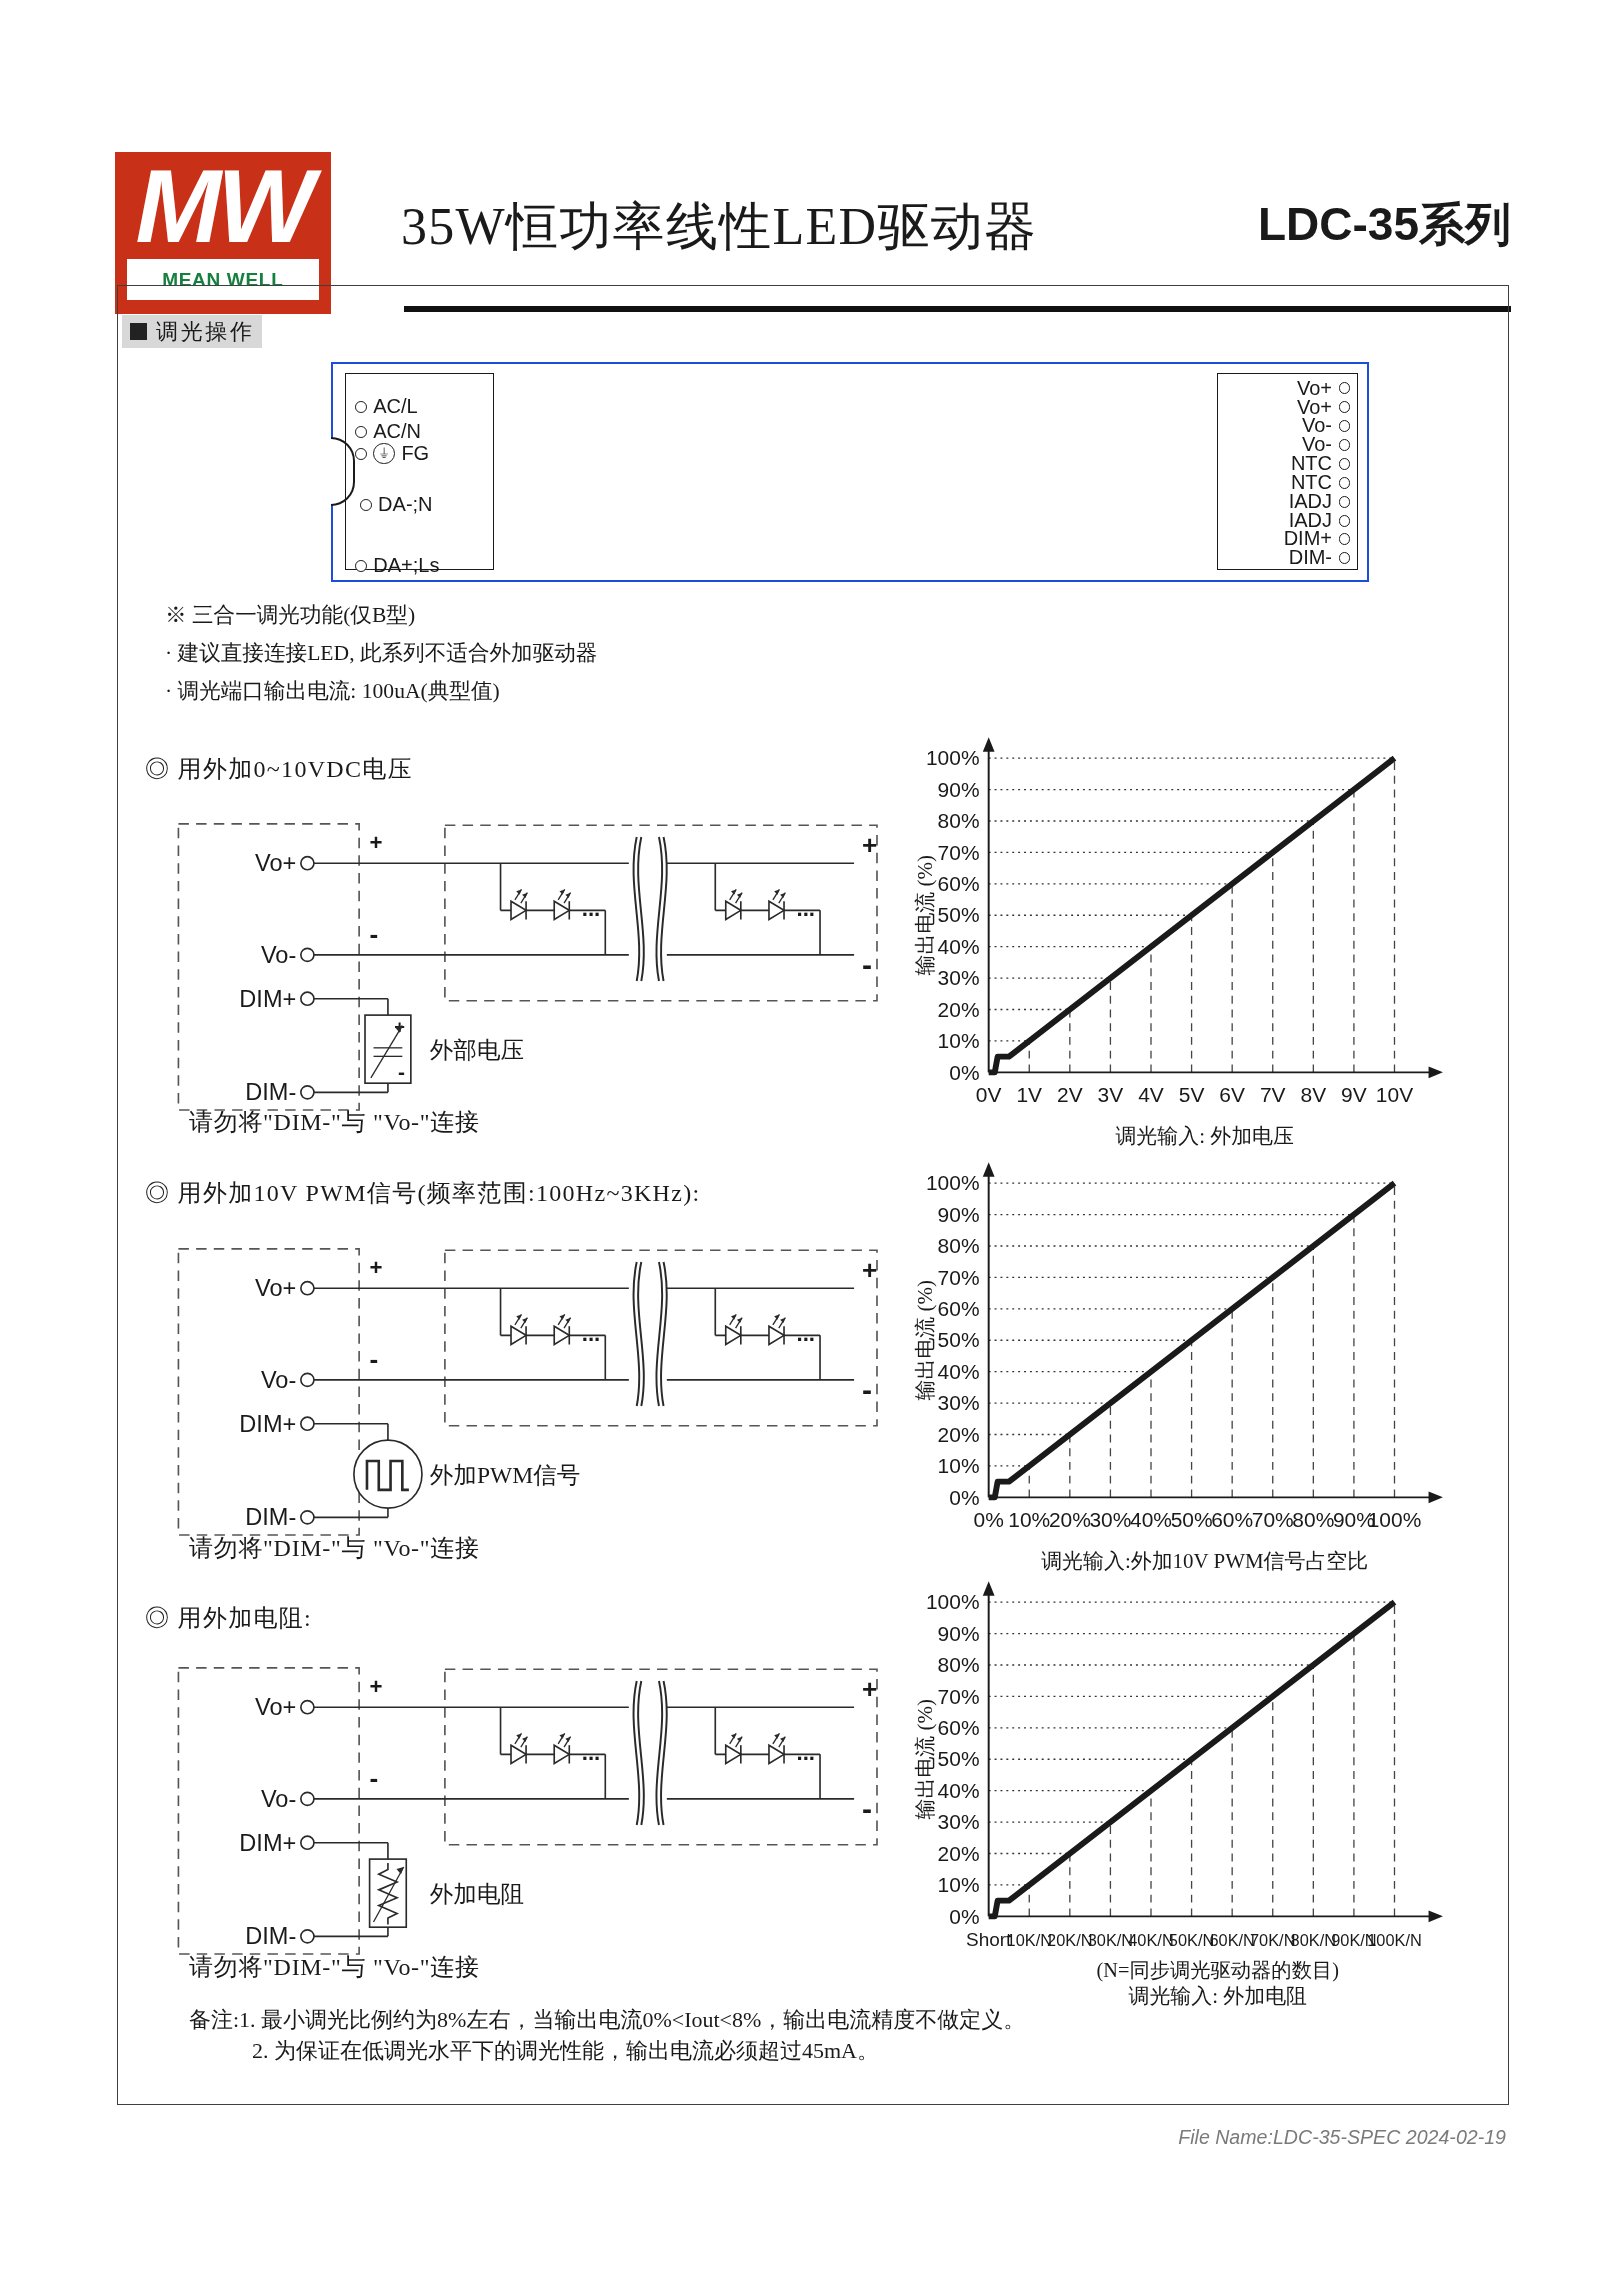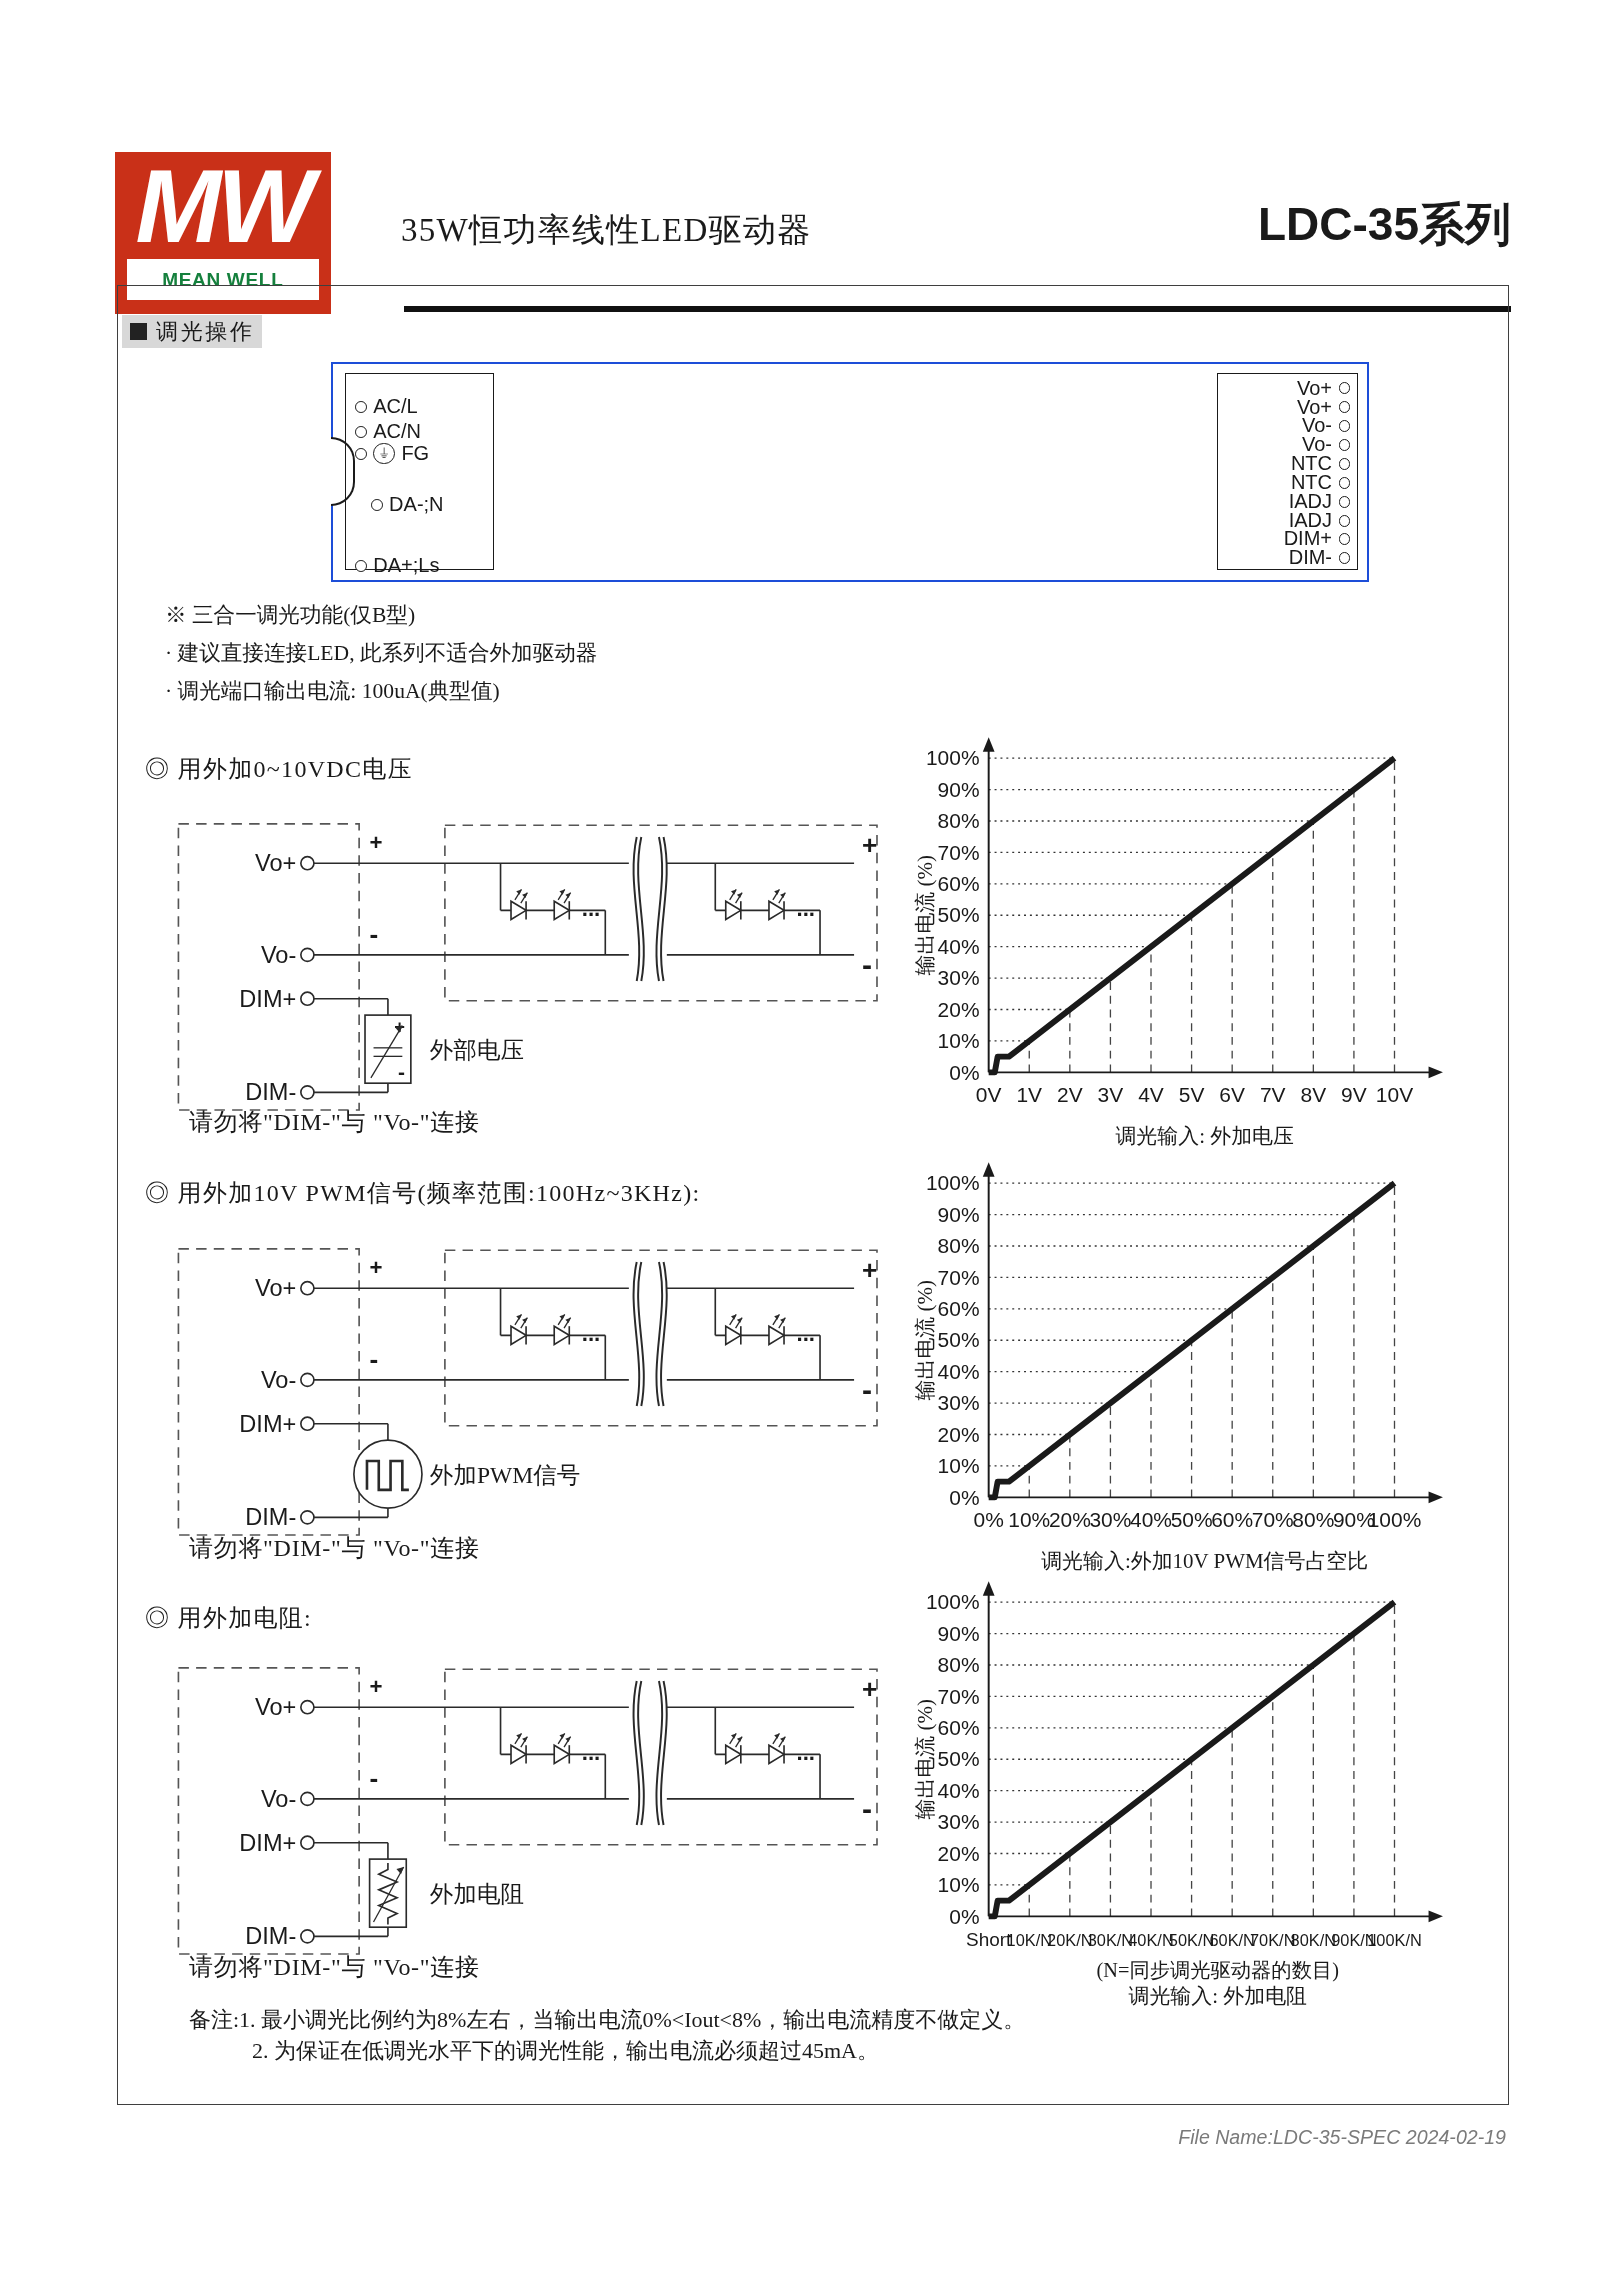--- a/index.html
+++ b/index.html
@@ -3,21 +3,21 @@
 <meta charset="utf-8">
 <style>
   html,body{margin:0;padding:0;background:#fff;}
   body{width:1623px;height:2295px;position:relative;font-family:"Liberation Sans",sans-serif;color:#1a1a1a;}
   .abs{position:absolute;}
   
   .logo{left:115px;top:152px;width:216px;height:162px;background:#c93018;}
   .logo-mw{position:absolute;left:0;top:-3.9px;width:100%;text-align:center;font-size:103px;font-weight:bold;font-style:italic;color:#fff;letter-spacing:-3.9px;}
   .logo-band{position:absolute;left:11.8px;top:107px;width:192px;height:41px;background:#fff;display:flex;align-items:center;justify-content:center;}
   .logo-band span{color:#15803d;font-weight:bold;font-size:19px;letter-spacing:0.7px;}
-  .title{left:401px;top:208px;width:812px;font-size:33px;font-family:"Liberation Serif",serif;letter-spacing:1.3px;white-space:nowrap;}
+  .title{left:401px;top:192px;width:812px;font-size:52px;font-family:"Liberation Serif",serif;letter-spacing:1.3px;white-space:nowrap;}
   .series{left:1113px;top:194px;width:398px;text-align:right;font-size:46px;font-weight:bold;font-family:"Liberation Sans",sans-serif;white-space:nowrap;}
   .hrule{left:404px;top:306px;width:1107px;height:5.9px;background:#111;}
   
   .content-box{left:117px;top:285px;width:1390px;height:1818px;border:1.3px solid #3f3f3f;}
   .chip{left:122px;top:315px;width:140px;height:33px;background:#d8d8d8;display:flex;align-items:center;gap:9.2px;padding-left:7.9px;box-sizing:border-box;}
   .chip .sq{width:17px;height:17px;background:#222;}
   .chip span{font-size:22px;font-family:"Liberation Serif",serif;letter-spacing:2.6px;}
   
   .connector{left:331px;top:362px;width:1034px;height:216px;border:2px solid #1d4ed8;}
   .notch{position:absolute;left:-2px;top:73px;width:22px;height:65px;background:#fff;border:2px solid #1a1a1a;border-left:none;border-radius:0 65px 65px 0;}
@@ -66,21 +66,21 @@
       </div>
       <div class="trow" style="left: 9.2px; top: 46px;">
         <div class="tcirc"></div>
         <span>AC/N</span>
       </div>
       <div class="trow" style="left: 9.2px; top: 68px;">
         <div class="tcirc"></div>
         <div class="earth">⏚</div>
         <span>FG</span>
       </div>
-      <div class="trow" style="left: 25px; top: 119px; justify-content: center;">
+      <div class="trow" style="left: 14px; top: 119px; justify-content: center;">
         <div class="tcirc"></div>
         <span>DA-;N</span>
       </div>
       <div class="trow" style="left: 9.2px; top: 144px; margin-top: 36px;">
         <div class="tcirc"></div>
         <span>DA+;Ls</span>
       </div>
     </div>
   <div class="strip strip-right" id="strip-right">
       <div class="trow" style="right: 6.5px; top: 2.6px;">

